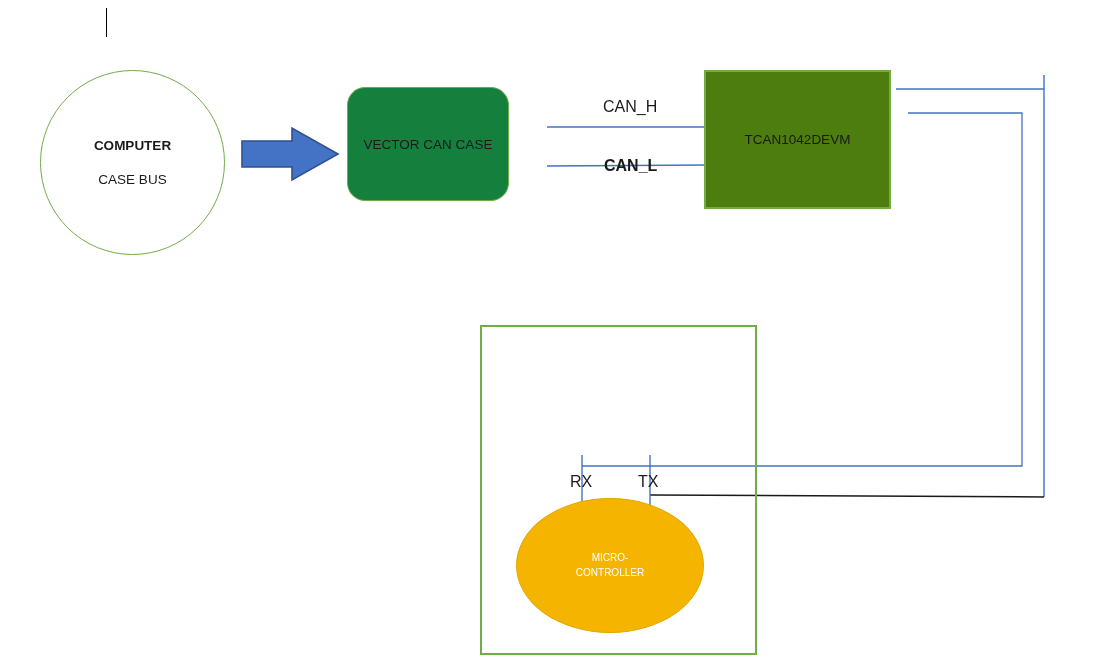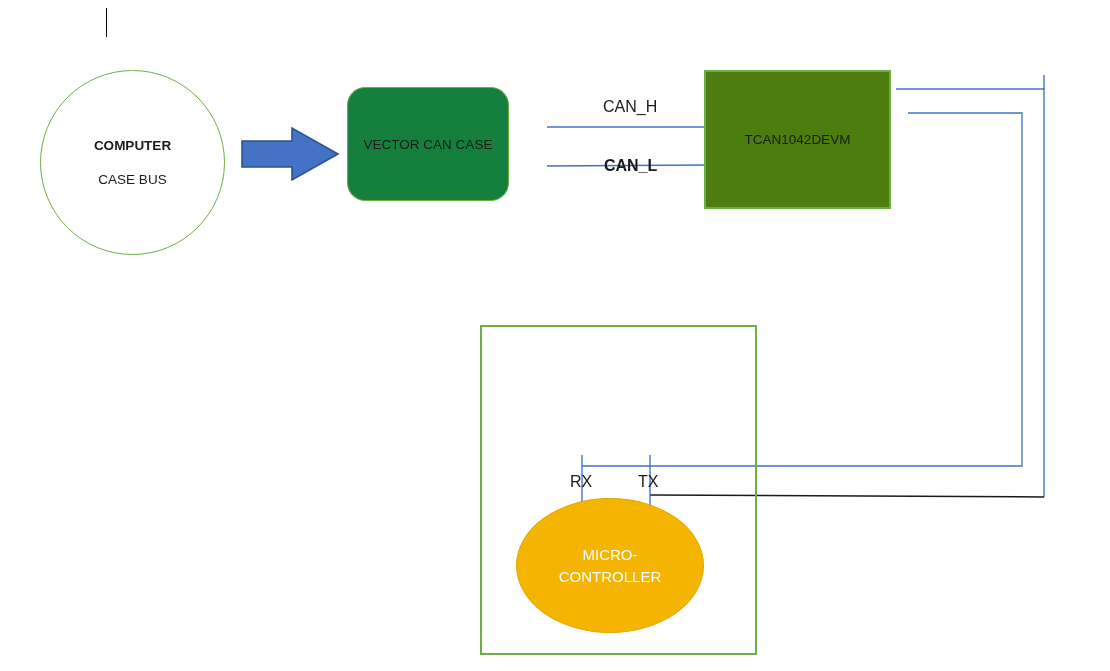--- a/index.html
+++ b/index.html
@@ -104,21 +104,21 @@
     top: 498px;
     width: 188px;
     height: 135px;
     background: #F5B400;
     border: 1px solid #E0A900;
     border-radius: 50%;
     flex-direction: column;
     z-index: 3;
   }
   #mcu-node .line {
-    font-size: 15px;
+    font-size: 10px;
     color: #ffffff;
     line-height: 1.45;
   }
 
   
   .wire-label {
     position: absolute;
     font-size: 16px;
     color: #1a1a1a;
     white-space: nowrap;

